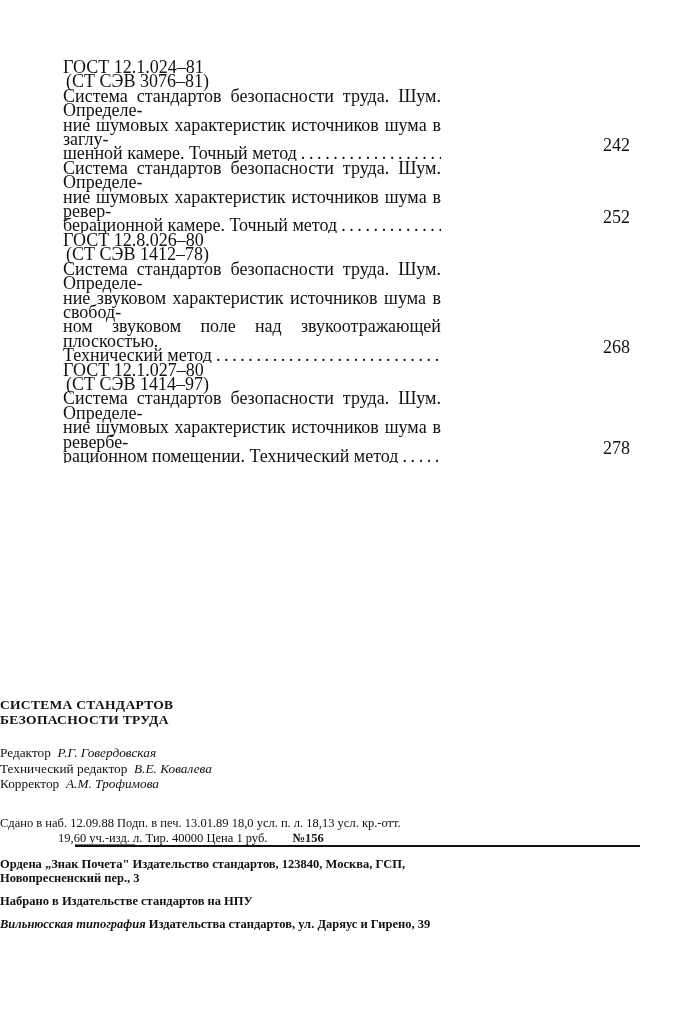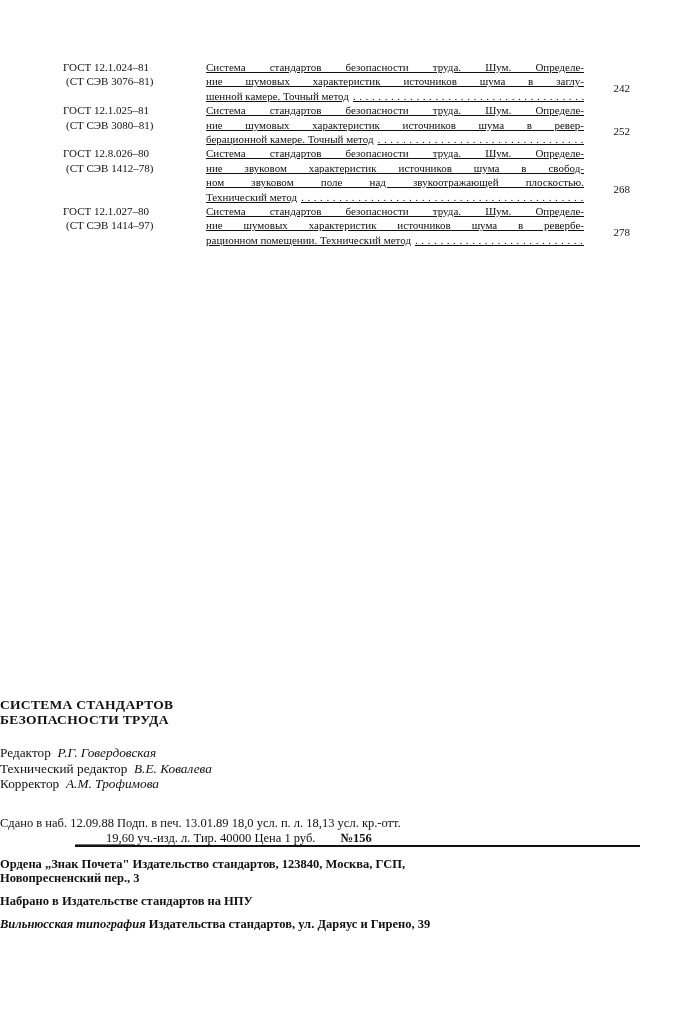--- a/index.html
+++ b/index.html
@@ -2,37 +2,37 @@
 <html><head>
 <meta charset="utf-8">
 <style>
   html, body { margin: 0; padding: 0; background: #ffffff; }
   body {
     width: 700px; height: 1021px; position: relative; overflow: hidden;
     font-family: "Liberation Serif", "DejaVu Serif", serif;
     color: #111;
   }
   .toc { position: absolute; left: 63px; top: 60px; width: 580px; }
-  .entry { position: relative; display: flex; font-size: 11px; line-height: 14.4px; margin-bottom: 0px; }
+  .entry { position: relative; display: flex; font-size: 18px; line-height: 14.4px; margin-bottom: 0px; flex-direction: column; }
   .code { width: 143px; flex: none; }
   .code div { white-space: nowrap; }
   .code .sub { padding-left: 3px; }
-  .desc { width: 378px; flex: none; text-align: justify; text-decoration: underline; }
+  .desc { width: 378px; flex: none; text-align: justify; }
   .desc .line { display: block; white-space: nowrap; }
   .desc .line.just { text-align: justify; text-align-last: justify; white-space: normal; }
   .desc .lastline { display: flex; white-space: nowrap; overflow: hidden; }
   .desc .lastline .dots { flex: 1; overflow: hidden; letter-spacing: 3.6px; padding-left: 4px; }
   .page { position: absolute; right: 13px; bottom: 8px; }
 
   .colophon { position: absolute; left: 0; width: 700px; text-align: left; }
   .title { top: 697px; font-weight: bold; font-size: 13.5px; line-height: 15px; letter-spacing: 0.3px; }
   .staff { top: 745px; font-size: 13.3px; line-height: 15.5px; }
   .staff i { font-style: italic; }
   .pub { top: 816px; font-size: 12.5px; line-height: 15px; }
-  .pub .l2 { padding-left: 106px; }
+  .pub .l2 { padding-left: 58px; }
   .rule { position: absolute; left: 75px; top: 845px; width: 565px; height: 2px; background: #111; }
   .rule:before { content: ""; position: absolute; left: 0; top: -1px; width: 60px; height: 1px; background: #777; }
   .print { top: 857px; font-size: 12.5px; line-height: 14px; font-weight: bold; }
   .print .gap { height: 9px; }
   .italic-part { font-style: italic; }
 </style>
 </head>
 <body>
 
 <div class="toc">
@@ -47,24 +47,20 @@
       <span class="line just">ние шумовых характеристик источников шума в заглу-</span>
       <span class="lastline">
           <span>шенной камере. Точный метод</span>
           <span class="dots">..................................................</span>
         </span>
     </div>
     <div class="page">242</div>
   </div>
 
   <div class="entry">
-    <div class="code">
-      <div>ГОСТ 12.1.025–81</div>
-      <div class="sub">(СТ СЭВ 3080–81)</div>
-    </div>
     <div class="desc">
       <span class="line just">Система стандартов безопасности труда. Шум. Определе-</span>
       <span class="line just">ние шумовых характеристик источников шума в ревер-</span>
       <span class="lastline">
           <span>берационной камере. Точный метод</span>
           <span class="dots">..................................................</span>
         </span>
     </div>
     <div class="page">252</div>
   </div>

